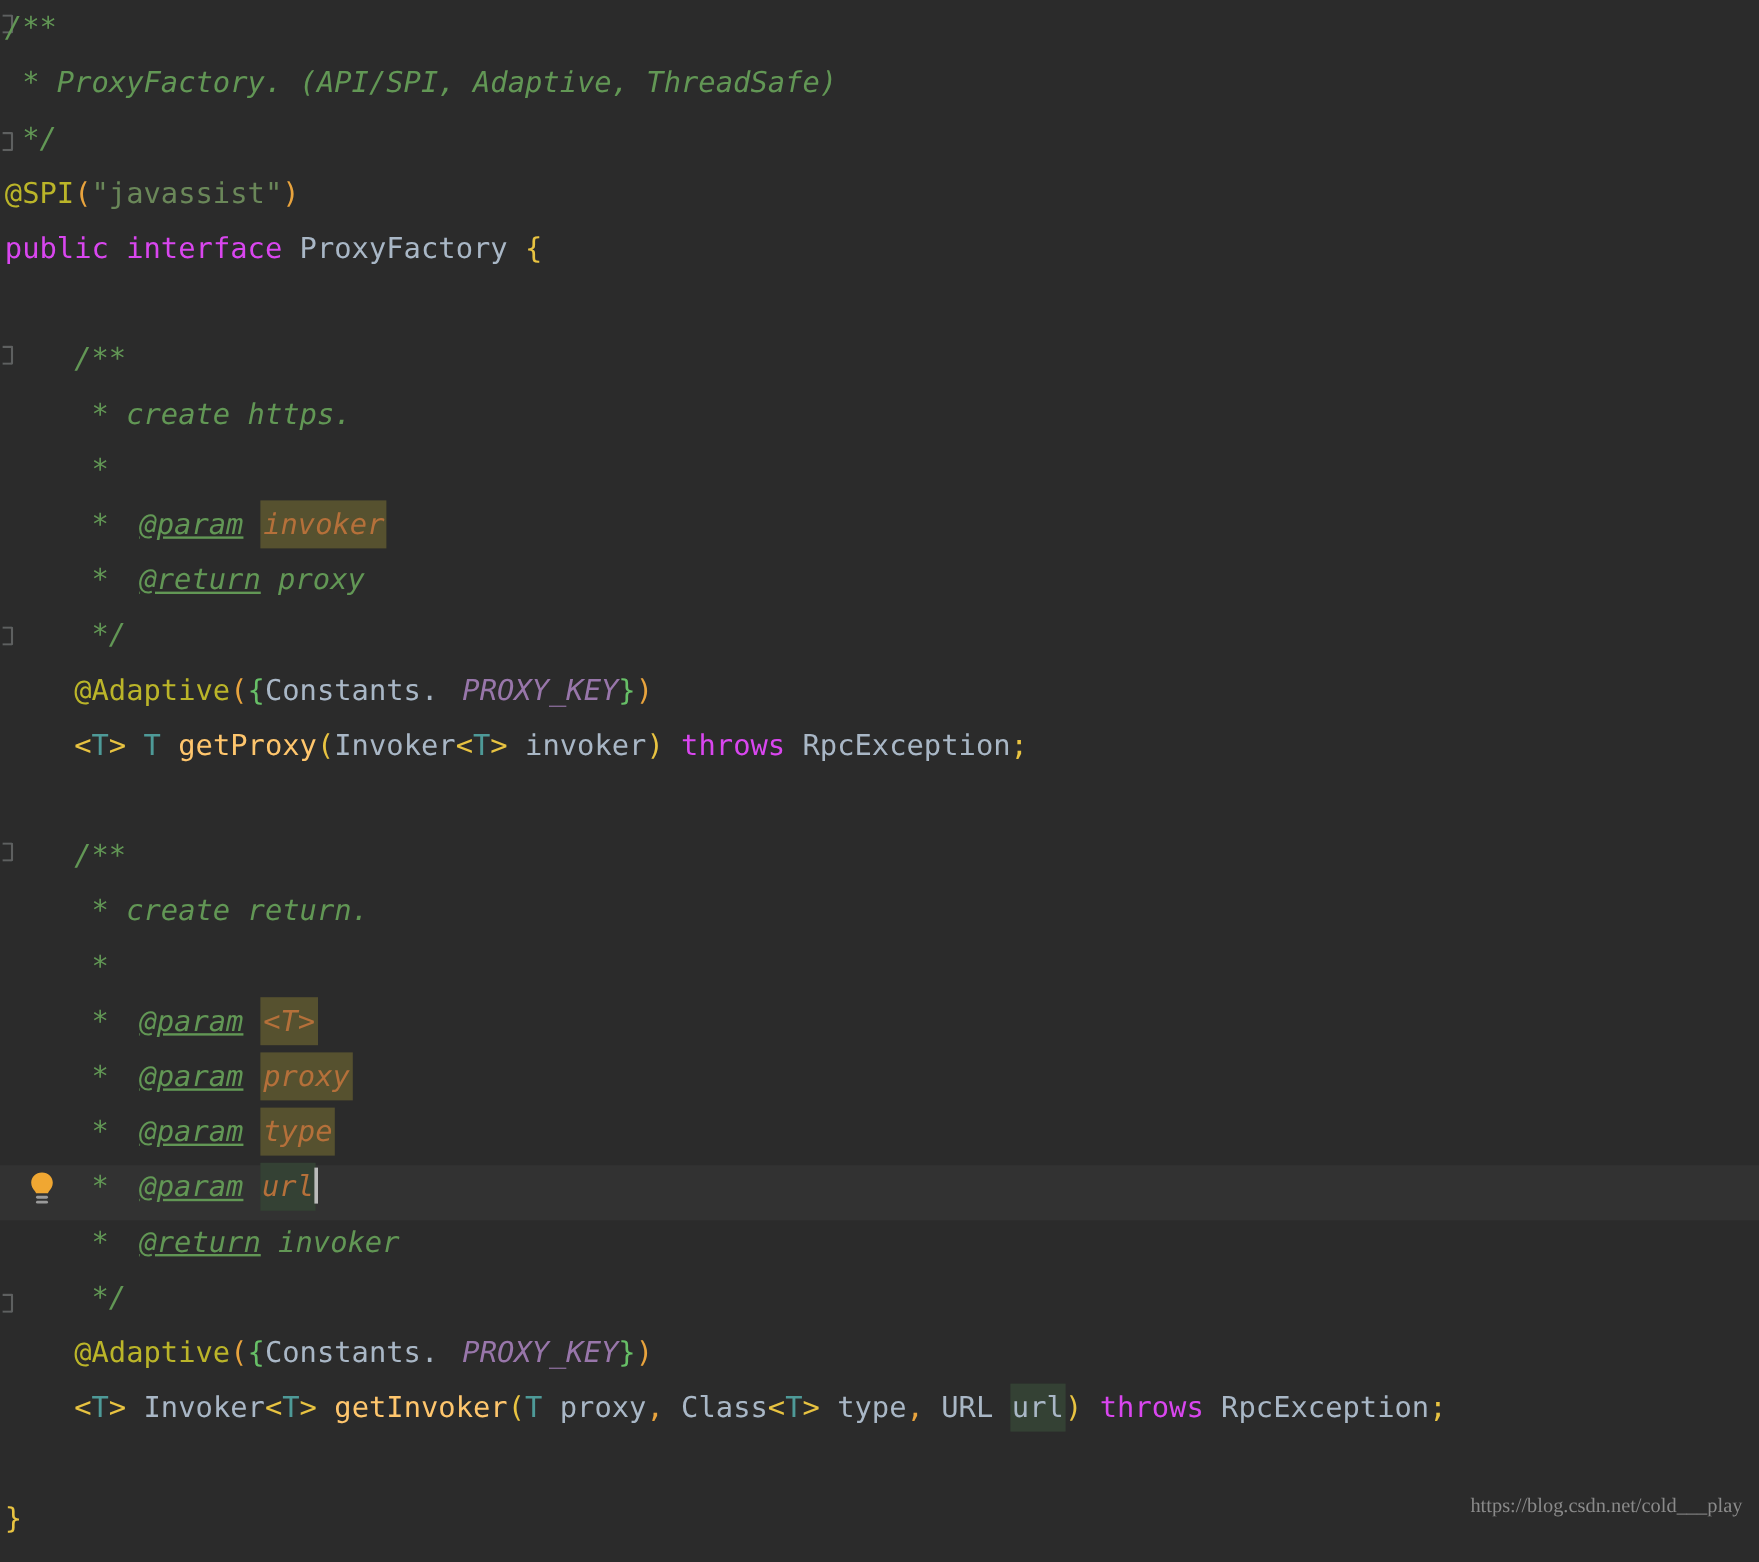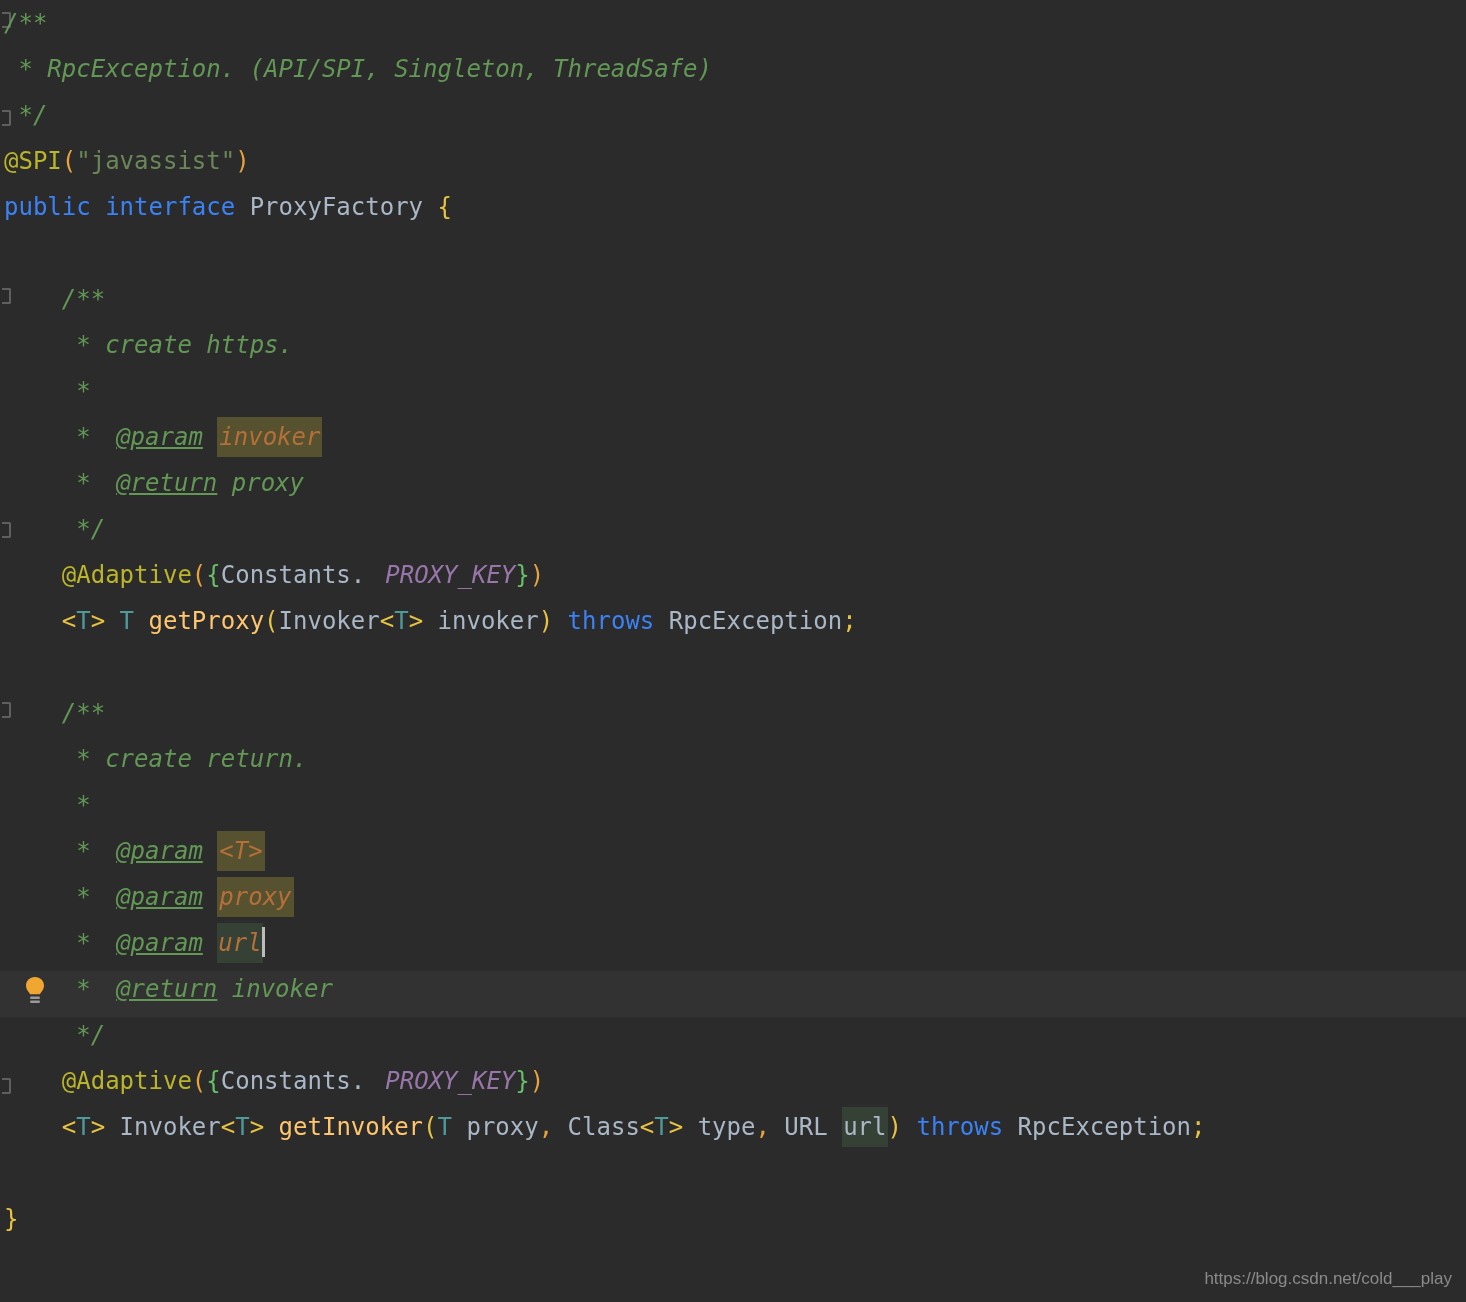--- a/index.html
+++ b/index.html
@@ -66,21 +66,21 @@
   .line {
     height:46px;
     line-height:46px;
     white-space:pre;
     padding-left:4px;
   }
 
   
   .cmt      { color:#629755; font-style:italic; }
   .tag      { color:#629755; font-style:italic; text-decoration:underline;margin-left:11px; }
-  .kw       { color:#3b82f6; }
+  .kw       { color:#d946ef; }
   .anno     { color:#bbb529;text-align:center; }
   .str      { color:#6a8759; }
   .cls      { color:#a9b7c6; }
   .meth     { color:#ffc66d; }
   .paren    { color:#e8a33d; }
   .brace    { color:#67bf67; }
   .brc      { color:#e8c341; }
   .stat     { color:#9876aa; font-style:italic;margin-left:20px; }
   .gen      { color:#4e9a98; }
   .param    { color:#a9b7c6; }
@@ -109,22 +109,22 @@
     height:30px;
     background:#bbbbbb;
     vertical-align:-6px;
     margin-left:-1px;
   }
 
   
   .watermark {
     position:absolute;
     right:14px;
-    bottom:0;
-    font-family:Liberation Sans, sans-serif;
+    bottom:24px;
+    font-family:Liberation Serif, serif;
     font-size:17px;
     color:#8a8a8a;
     z-index:6;
   }
 </style>
 </head>
 <body>
 
 <div id="editor">
 
@@ -144,21 +144,21 @@
       <path d="M13 1C7.8 1 4 4.9 4 9.6c0 3.2 1.6 5.1 2.8 6.6.6.8 1.1 1.4 1.2 2.1h10c.1-.7.6-1.3 1.2-2.1C20.4 14.7 22 12.8 22 9.6 22 4.9 18.2 1 13 1z" fill="#f0a732"></path>
       <rect x="8" y="20.5" width="10" height="2.4" rx="1.2" fill="#9a9a9a"></rect>
       <rect x="8" y="24.6" width="10" height="2.4" rx="1.2" fill="#9a9a9a"></rect>
     </svg>
   </div>
 
   <div id="code">
 
     <div class="line"><span class="cmt">/**</span></div>
 
-    <div class="line"><span class="cmt"> * RpcException. (API/SPI, Singleton, ThreadSafe)</span></div>
+    <div class="line"><span class="cmt"> * ProxyFactory. (API/SPI, Adaptive, ThreadSafe)</span></div>
 
     <div class="line"><span class="cmt"> */</span></div>
 
     <div class="line"><span class="anno">@SPI</span><span class="paren">(</span><span class="str">"javassist"</span><span class="paren">)</span></div>
 
     <div class="line"><span class="kw">public</span> <span class="kw">interface</span> <span class="cls">ProxyFactory</span> <span class="brc">{</span></div>
 
     <div class="line"></div>
 
     <div class="line">    <span class="cmt">/**</span></div>
@@ -182,20 +182,21 @@
     <div class="line">    <span class="cmt">/**</span></div>
 
     <div class="line">     <span class="cmt">* create return.</span></div>
 
     <div class="line">     <span class="cmt">*</span></div>
 
     <div class="line">     <span class="cmt">*</span> <span class="tag">@param</span> <span class="hl-warn">&lt;T&gt;</span></div>
 
     <div class="line">     <span class="cmt">*</span> <span class="tag">@param</span> <span class="hl-warn">proxy</span></div>
 
+    <div class="line">     <span class="cmt">*</span> <span class="tag">@param</span> <span class="hl-warn">type</span></div>
 
     <div class="line">     <span class="cmt">*</span> <span class="tag">@param</span> <span class="hl-occ-doc">url</span><span class="caret"></span></div>
 
     <div class="line">     <span class="cmt">*</span> <span class="tag">@return</span> <span class="cmt">invoker</span></div>
 
     <div class="line">     <span class="cmt">*/</span></div>
 
     <div class="line">    <span class="anno">@Adaptive</span><span class="paren">(</span><span class="brace">{</span><span class="cls">Constants.</span><span class="stat">PROXY_KEY</span><span class="brace">}</span><span class="paren">)</span></div>
 
     <div class="line">    <span class="brc">&lt;</span><span class="gen">T</span><span class="brc">&gt;</span> <span class="cls">Invoker</span><span class="brc">&lt;</span><span class="gen">T</span><span class="brc">&gt;</span> <span class="meth">getInvoker</span><span class="brc">(</span><span class="gen">T</span> <span class="param">proxy</span><span class="paren">,</span> <span class="cls">Class</span><span class="brc">&lt;</span><span class="gen">T</span><span class="brc">&gt;</span> <span class="param">type</span><span class="paren">,</span> <span class="cls">URL</span> <span class="hl-occ param">url</span><span class="brc">)</span> <span class="kw">throws</span> <span class="cls">RpcException</span><span class="brc">;</span></div>

